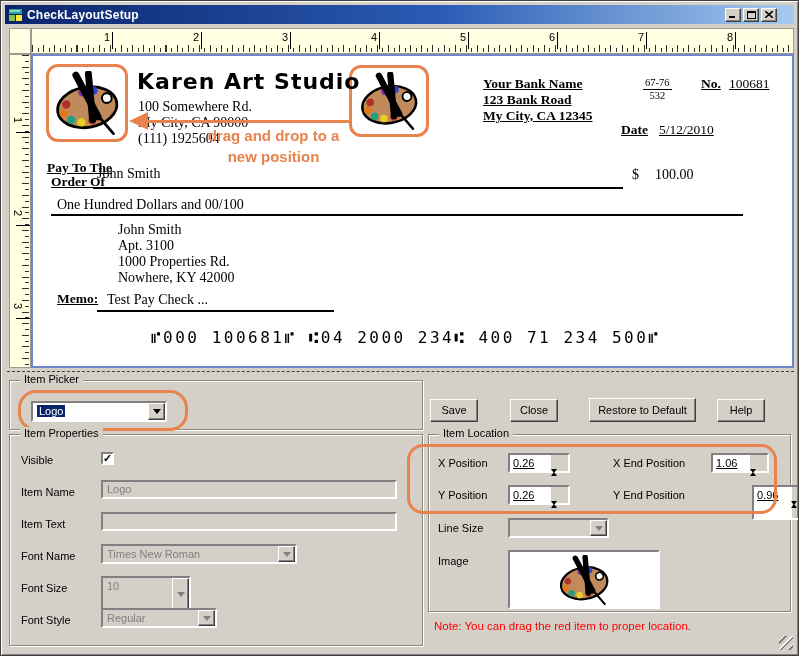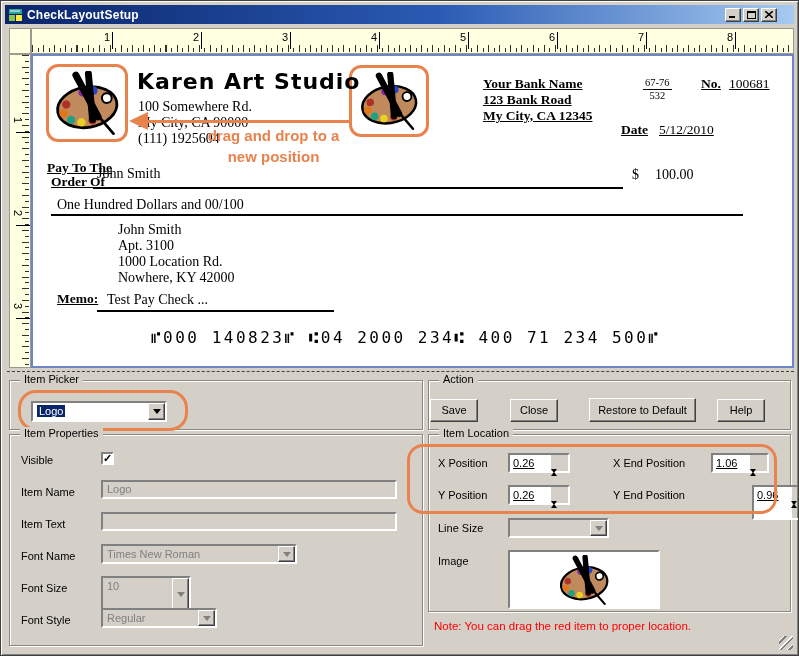--- a/index.html
+++ b/index.html
@@ -235,47 +235,44 @@
     <div class="abs rule" style="left:60px;top:131px;width:530px"></div>
     <span class="abs serif14" style="left:599px;top:111px">$</span>
     <span class="abs serif14" style="left:622px;top:111px">100.00</span>
 
     <span class="abs serif14" style="left:24px;top:141px">One Hundred  Dollars and 00/100</span>
     <div class="abs rule" style="left:18px;top:158px;width:692px"></div>
 
     <div class="abs serif14" style="left:85px;top:166px;line-height:16px">
       <div>John Smith</div>
       <div>Apt. 3100</div>
-      <div>1000 Location Rd.</div>
+      <div>1000 Properties Rd.</div>
       <div>Nowhere, KY 42000</div>
     </div>
 
     <span class="abs serif13 bold" style="left:24px;top:235px">Memo:</span>
     <span class="abs serif14" style="left:74px;top:236px">Test Pay Check ...</span>
     <div class="abs rule" style="left:64px;top:254px;width:237px"></div>
 
-    <div class="abs micr" style="left:118px;top:272px">⑈000 140823⑈ ⑆04 2000 234⑆ 400 71 234 500⑈</div>
+    <div class="abs micr" style="left:118px;top:272px">⑈000 100681⑈ ⑆04 2000 234⑆ 400 71 234 500⑈</div>
   </div>
 
   <div id="divider"></div>
 
   <div class="group" style="left:8px;top:379px;width:414px;height:50px">
     <span class="legend">Item Picker</span>
   </div>
   <div class="combo enabled sunken" style="left:30px;top:400px;width:136px;height:21px">
     <span class="val"><span class="sel-hi">Logo</span></span>
     <span class="drop">
         <i class="tri-down"></i>
       </span>
   </div>
   <div class="orange-ring" style="left:17px;top:389px;width:170px;height:41px;border-radius:18px"></div>
 
-  <div class="group" style="left:427px;top:379px;width:363px;height:50px">
-    <span class="legend">Action</span>
-  </div>
   <div class="btn" style="left:429px;top:398px;width:48px;height:23px">Save</div>
   <div class="btn" style="left:509px;top:398px;width:48px;height:23px">Close</div>
   <div class="btn" style="left:588px;top:397px;width:107px;height:24px;line-height:22px">Restore to Default</div>
   <div class="btn" style="left:716px;top:398px;width:48px;height:23px">Help</div>
 
   <div class="group" style="left:8px;top:433px;width:414px;height:212px">
     <span class="legend">Item Properties</span>
   </div>
   <span class="lbl" style="left:20px;top:453px">Visible</span>
   <span class="checkbox" style="left:100px;top:451px">✓</span>

